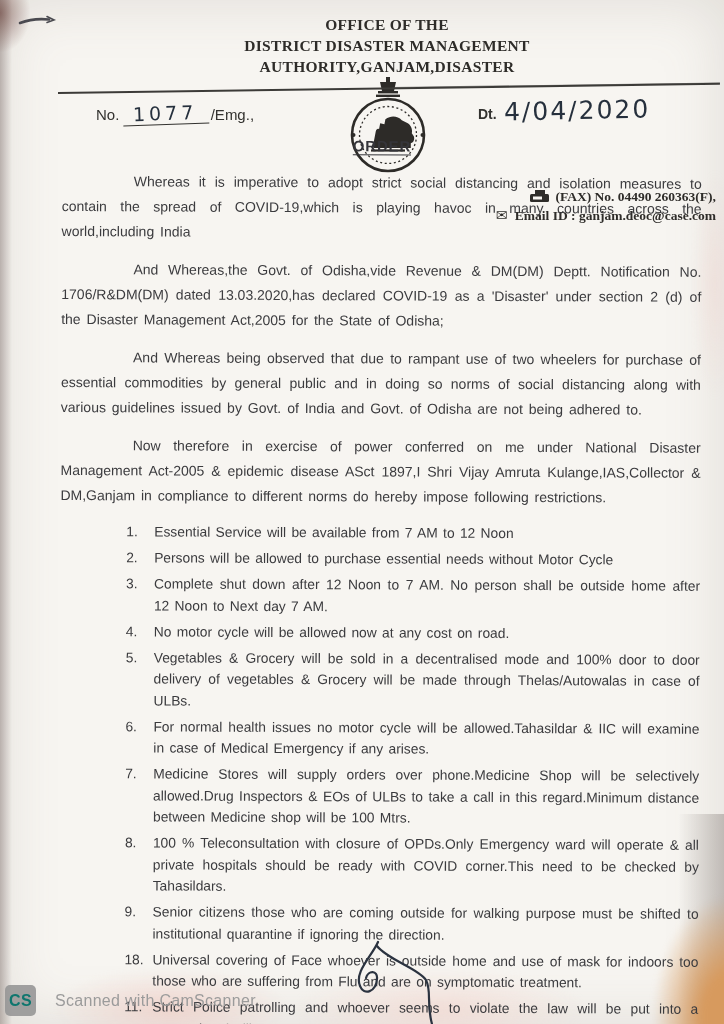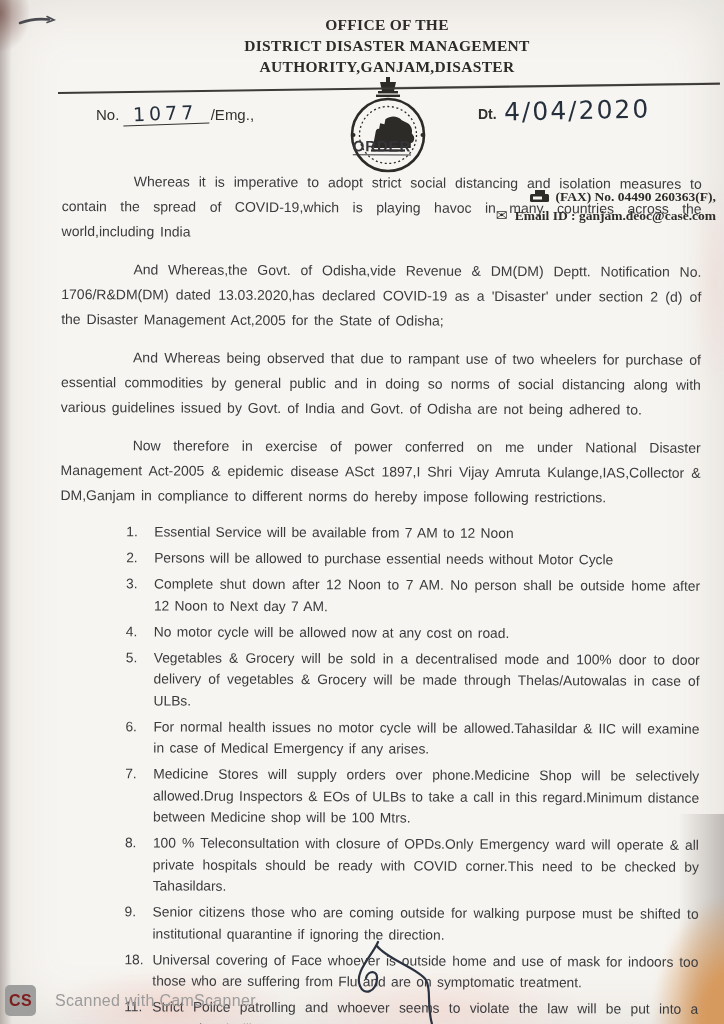--- a/index.html
+++ b/index.html
@@ -65,21 +65,21 @@
     text-align:justify;text-indent:72px;word-spacing:2px;color:#3b3b3e;}
   ol.restrictions{list-style:none;margin:4px 0 0;padding:0 0 0 66px;}
   ol.restrictions li{display:flex;margin:0 0 4.5px;font-size:13.8px;line-height:21.5px;color:#3b3b3e;}
   ol.restrictions .num{flex:none;width:28px;}
   ol.restrictions .txt{flex:1;text-align:justify;word-spacing:1.5px;}
 
   
   .signature{position:absolute;left:336px;top:938px;}
   .watermark{position:absolute;left:5px;bottom:8px;display:flex;align-items:center;}
   .cs-badge{width:31px;height:31px;border-radius:5px;background:rgba(148,148,148,.88);
-    color:#7f1d1d;font-weight:bold;font-size:16px;display:flex;align-items:center;
+    color:#0f766e;font-weight:bold;font-size:16px;display:flex;align-items:center;
     justify-content:center;letter-spacing:.5px;}
   .wm-text{margin-left:19px;font-size:16px;color:#9b9b9b;letter-spacing:.3px;}
   .pen-mark{position:absolute;left:18px;top:13px;}
 </style>
 </head>
 <body>
 
 <div class="page">
 
   <div class="art edge-left"></div>

